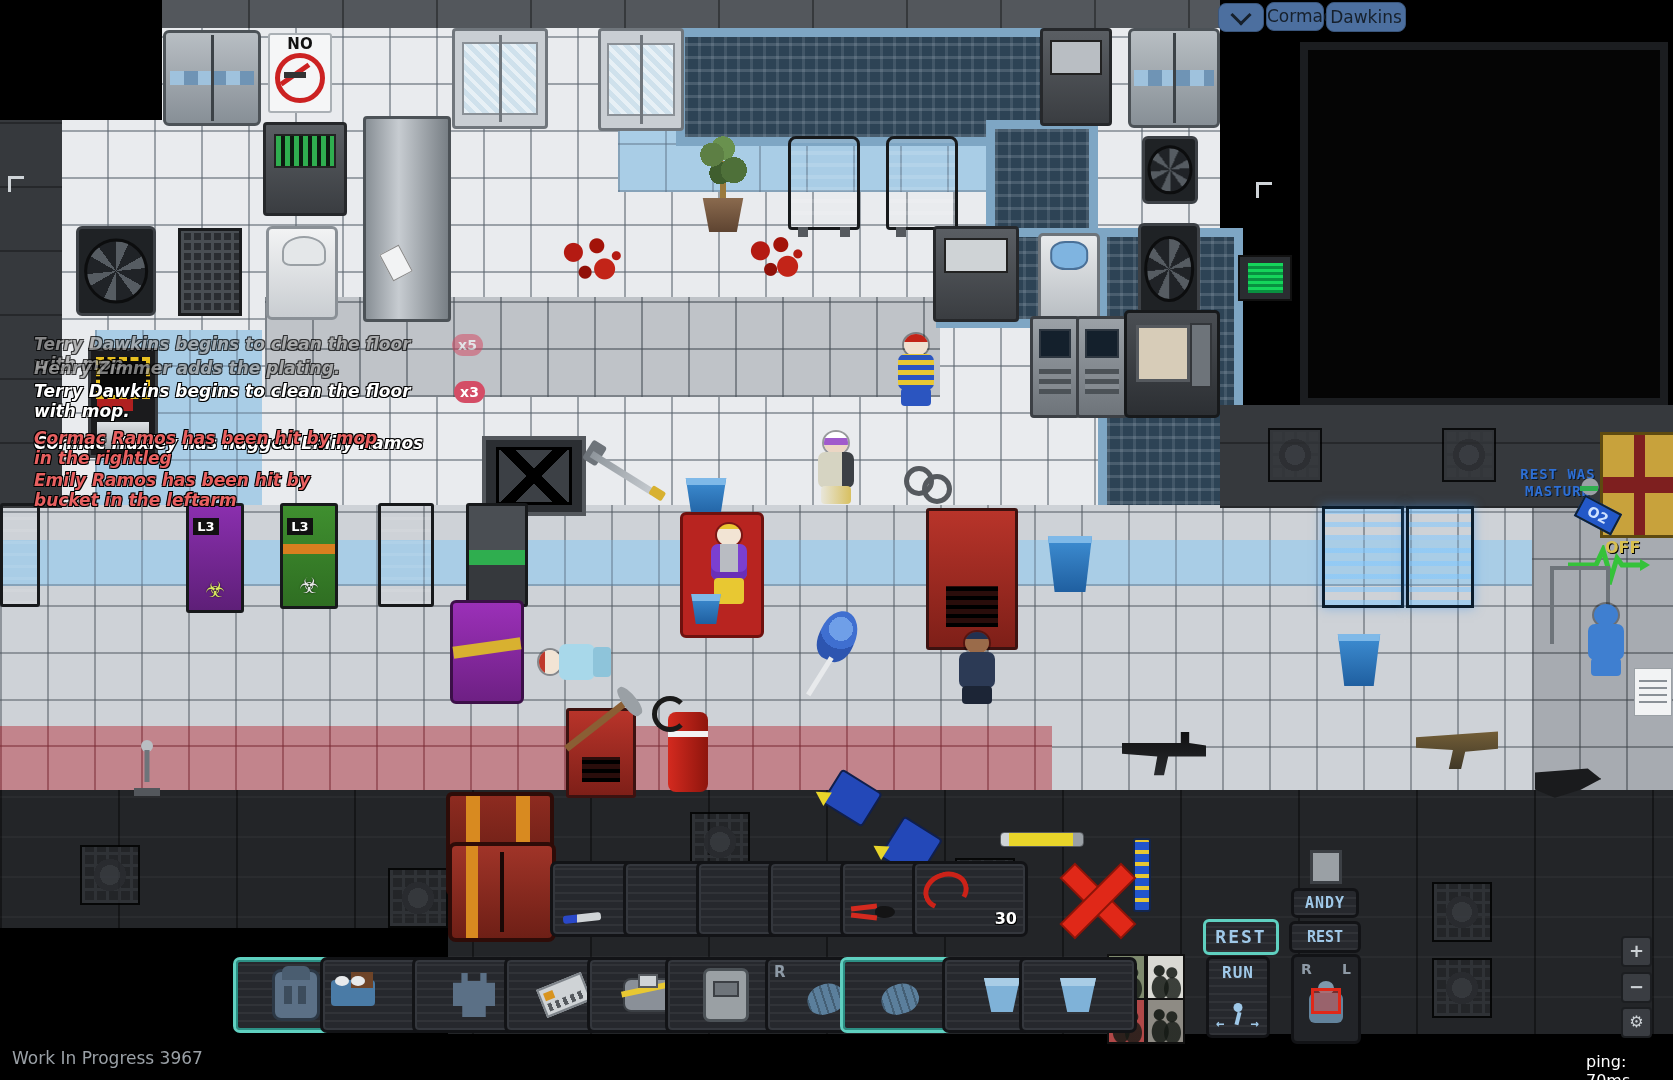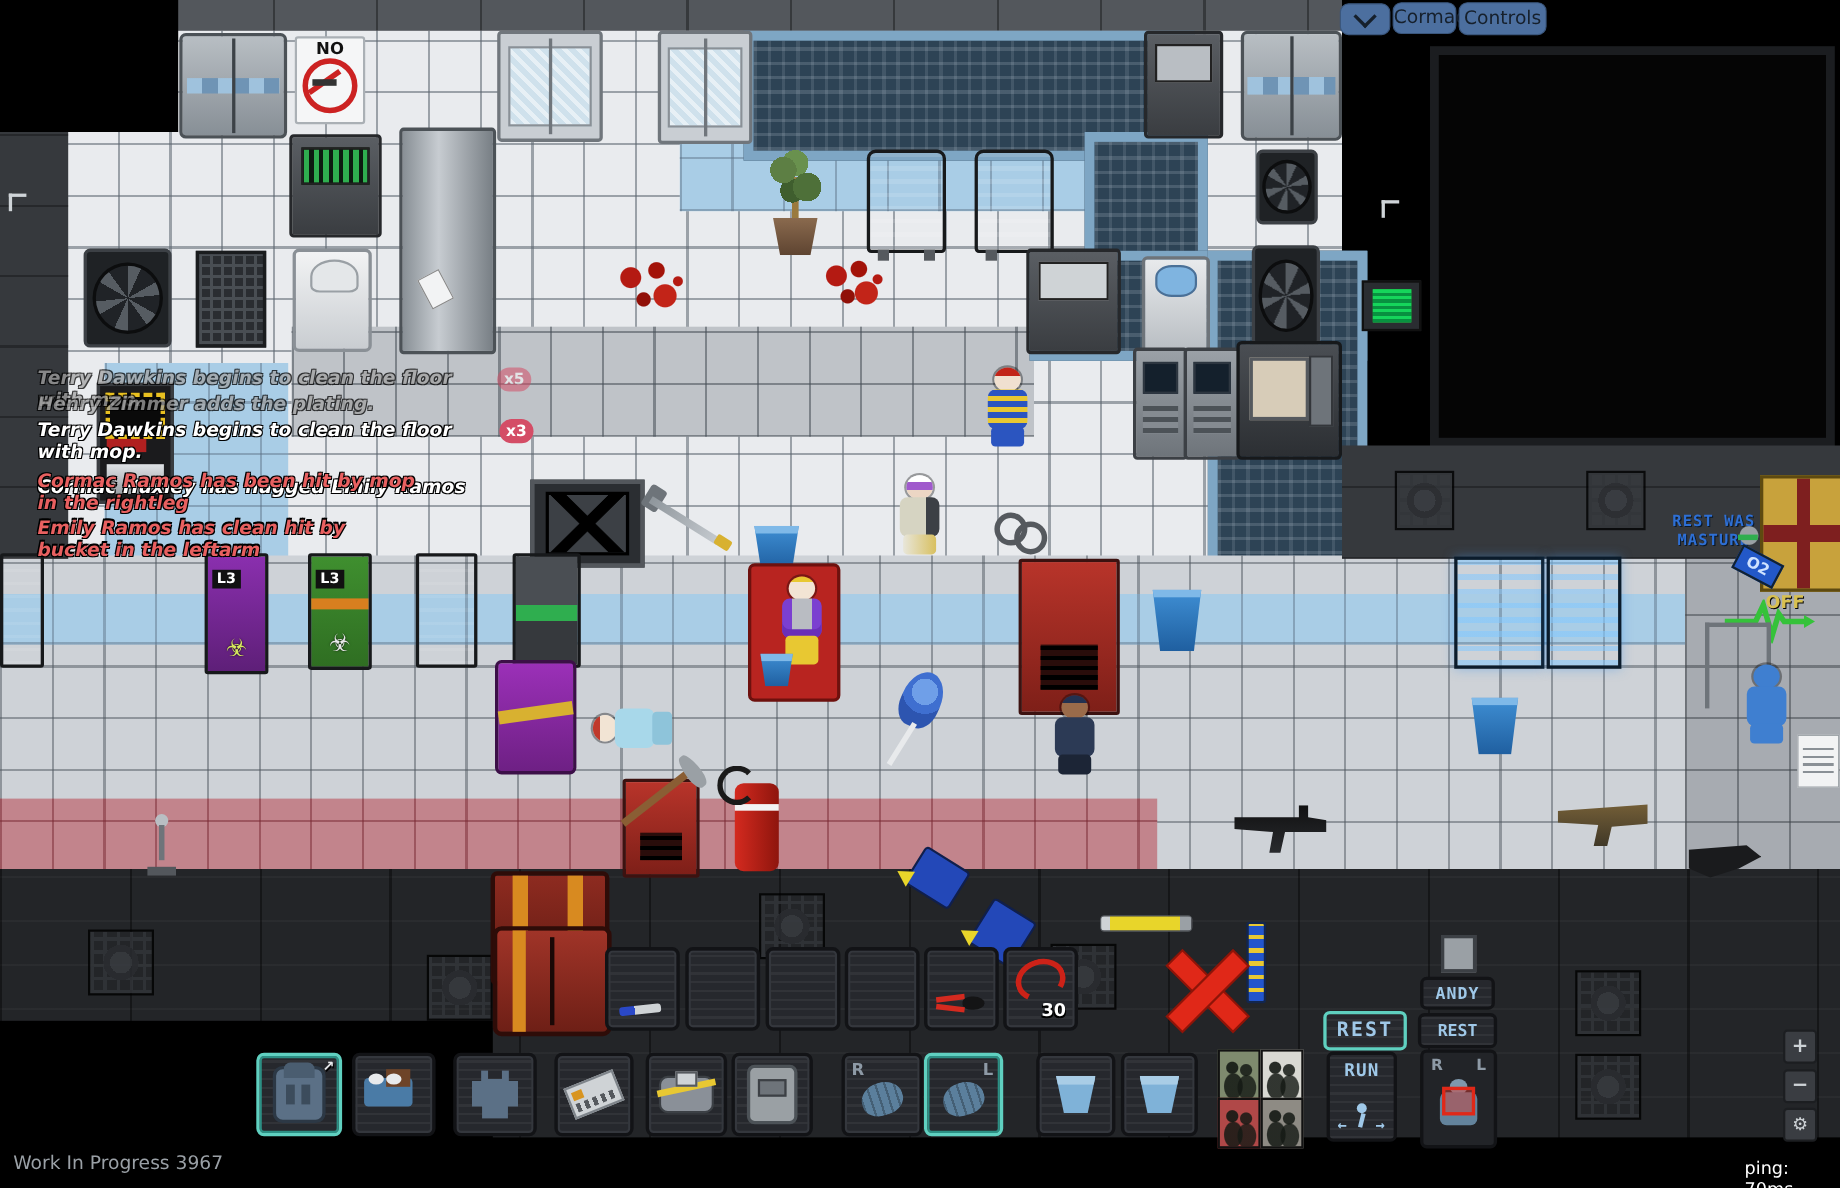--- a/index.html
+++ b/index.html
@@ -186,21 +186,21 @@
     font-weight:bold;font-size:14px;text-align:center;line-height:22px;font-style:normal;}
   .badge-faded{opacity:.55;}
   
   .tbtn{position:absolute;background:#4c6f9f;border-radius:8px;color:#16202c;font-size:17px;
     text-align:center;border:1px solid #3a567c;}
   .chev{position:absolute;left:50%;top:42%;width:12px;height:12px;border-right:3px solid #16202c;
     border-bottom:3px solid #16202c;transform:translate(-50%,-50%) rotate(45deg);}
   
   .slot{position:absolute;width:62px;height:70px;background:#26282d;border:3px solid #121316;border-radius:7px;
     background-image:repeating-linear-gradient(0deg,rgba(255,255,255,.05) 0 2px,transparent 2px 8px);
-    box-shadow:inset 0 0 0 2px #34373d;}
+    box-shadow:inset 0 0 0 2px #34373d;padding-left:48px;}
   .slot.hl{border-color:#5fd0c0;box-shadow:inset 0 0 0 2px #2c8f84;}
   .hudbtn{position:absolute;background:#26282d;border:3px solid #121316;border-radius:6px;color:#9fc8e8;
     font-weight:bold;text-align:center;font-family:"DejaVu Sans Mono","Liberation Mono",monospace;
     background-image:repeating-linear-gradient(0deg,rgba(255,255,255,.05) 0 2px,transparent 2px 8px);}
   .hudbtn.hl{border-color:#5fd0c0;}
   .bigx{position:absolute;}
   .bigx:before,.bigx:after{content:"";position:absolute;left:50%;top:50%;width:104%;height:18px;background:#e02818;
     box-shadow:0 0 0 2px #8e1408;}
   .bigx:before{transform:translate(-50%,-50%) rotate(45deg);}
   .bigx:after{transform:translate(-50%,-50%) rotate(-45deg);}
@@ -454,28 +454,28 @@
   <div class="spr skull" style="left:1578px;top:478px;width:24px;height:22px;"></div>
 
   <div>
     <div class="chat-line c-faded" style="left:34px;top:334px;width:400px;">Terry Dawkins begins to clean the floor with mop.</div>
     <div class="badge badge-faded" style="left:452px;top:334px;">x5</div>
     <div class="chat-line c-faded" style="left:34px;top:358px;width:400px;">Henry Zimmer adds the plating.</div>
     <div class="chat-line c-normal" style="left:34px;top:381px;width:400px;">Terry Dawkins begins to clean the floor with mop.</div>
     <div class="badge" style="left:454px;top:381px;">x3</div>
     <div class="chat-line c-normal" style="left:34px;top:405px;width:420px;margin-top:28px;">Cormac Huxley has hugged Emily Ramos</div>
     <div class="chat-line c-alert" style="left:34px;top:428px;width:345px;">Cormac Ramos has been hit by mop in the rightleg</div>
-    <div class="chat-line c-alert" style="left:34px;top:470px;width:345px;">Emily Ramos has clean hit by bucket in the leftarm</div>
+    <div class="chat-line c-alert" style="left:34px;top:470px;width:345px;">Emily Ramos has been hit by bucket in the leftarm</div>
   </div>
 
   <div class="tbtn" style="left:1218px;top:3px;width:44px;height:27px;">
     <span class="chev"></span>
   </div>
   <div class="tbtn" style="left:1266px;top:2px;width:56px;height:27px;line-height:27px;">Cormac</div>
-  <div class="tbtn" style="left:1326px;top:2px;width:78px;height:28px;line-height:28px;">Controls</div>
+  <div class="tbtn" style="left:1326px;top:2px;width:78px;height:28px;line-height:28px;">Dawkins</div>
 
   <div class="spr toolbox" style="left:448px;top:842px;width:100px;height:92px;"></div>
   <div class="slot" style="left:550px;top:861px;">
     <div class="screwdriver"></div>
   </div>
   <div class="slot" style="left:623px;top:861px;"></div>
   <div class="slot" style="left:696px;top:861px;"></div>
   <div class="slot" style="left:768px;top:861px;"></div>
   <div class="slot" style="left:840px;top:861px;">
     <div class="wirecut">

